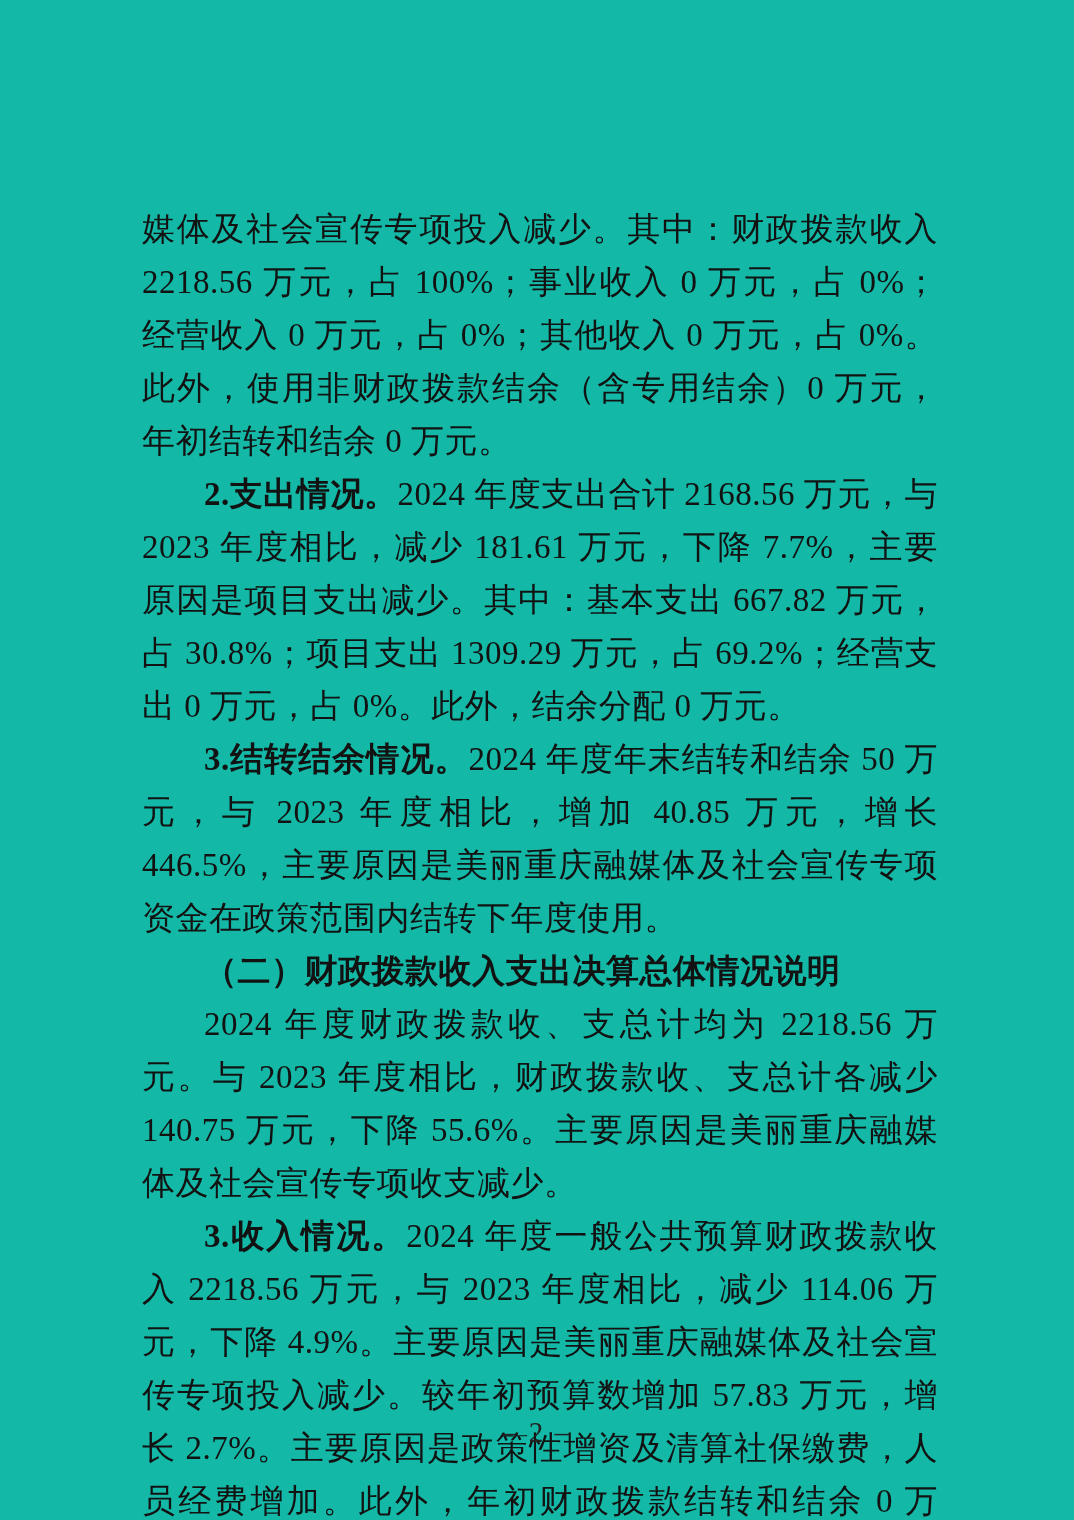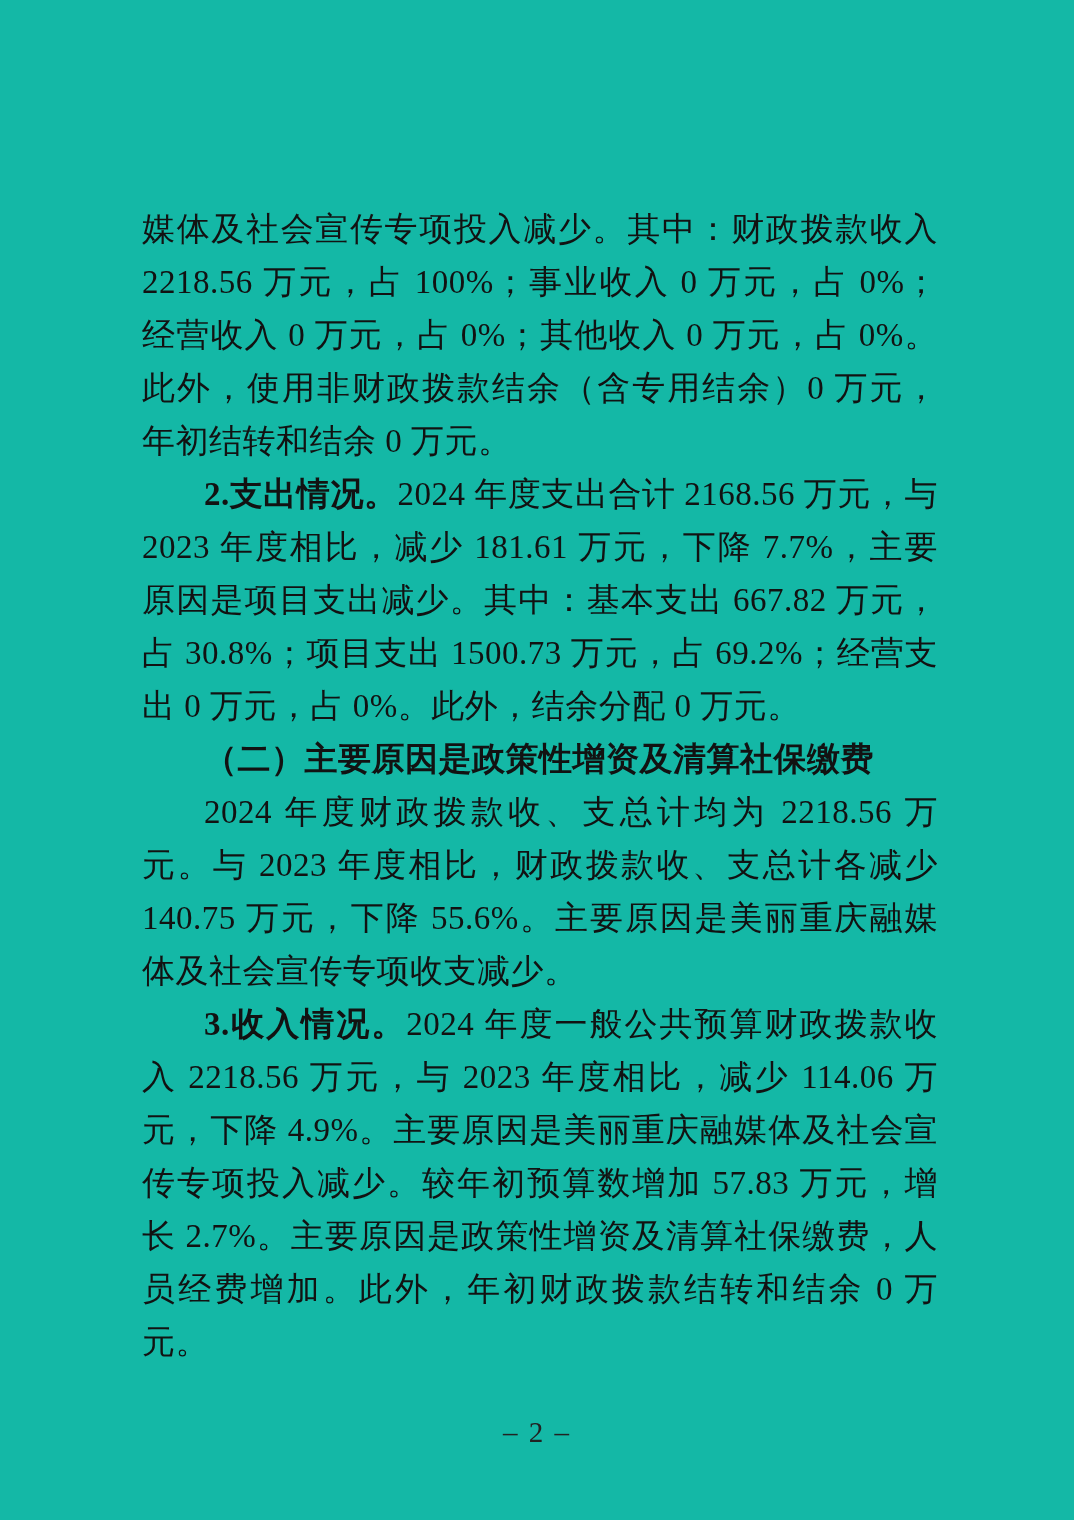--- a/index.html
+++ b/index.html
@@ -53,24 +53,25 @@
   }
 </style>
 </head>
 <body>
 
 <div class="page">
   <div class="content">
 
     <p>媒体及社会宣传专项投入减少。其中：财政拨款收入 2218.56 万元，占 100%；事业收入 0 万元，占 0%；经营收入 0 万元，占 0%；其他收入 0 万元，占 0%。此外，使用非财政拨款结余（含专用结余）0 万元，年初结转和结余 0 万元。</p>
 
-    <p class="indent"><span class="bold-label">2.支出情况。</span><span>2024 年度支出合计 2168.56 万元，与 2023 年度相比，减少 181.61 万元，下降 7.7%，主要原因是项目支出减少。其中：基本支出 667.82 万元，占 30.8%；项目支出 1500.73 万元，占 69.2%；经营支出 0 万元，占 0%。此外，结余分配 0 万元。</span></p>
+    <p class="indent"><span class="bold-label">2.支出情况。</span><span>2024 年度支出合计 2168.56 万元，与 2023 年度相比，减少 181.61 万元，下降 7.7%，主要原因是项目支出减少。其中：基本支出 667.82 万元，占 30.8%；项目支出 1309.29 万元，占 69.2%；经营支出 0 万元，占 0%。此外，结余分配 0 万元。</span></p>
 
+    <p class="indent"><span class="bold-label">3.结转结余情况。</span><span>2024 年度年末结转和结余 50 万元，与 2023 年度相比，增加 40.85 万元，增长 446.5%，主要原因是美丽重庆融媒体及社会宣传专项资金在政策范围内结转下年度使用。</span></p>
 
-    <p class="indent section-heading">（二）主要原因是政策性增资及清算社保缴费</p>
+    <p class="indent section-heading">（二）财政拨款收入支出决算总体情况说明</p>
 
     <p class="indent">2024 年度财政拨款收、支总计均为 2218.56 万元。与 2023 年度相比，财政拨款收、支总计各减少 140.75 万元，下降 55.6%。主要原因是美丽重庆融媒体及社会宣传专项收支减少。</p>
 
 
     <p class="indent"><span class="bold-label">3.收入情况。</span><span>2024 年度一般公共预算财政拨款收入 2218.56 万元，与 2023 年度相比，减少 114.06 万元，下降 4.9%。主要原因是美丽重庆融媒体及社会宣传专项投入减少。较年初预算数增加 57.83 万元，增长 2.7%。主要原因是政策性增资及清算社保缴费，人员经费增加。此外，年初财政拨款结转和结余 0 万元。</span></p>
 
   </div>
 
   <div class="footer">– 2 –</div>
 </div>

